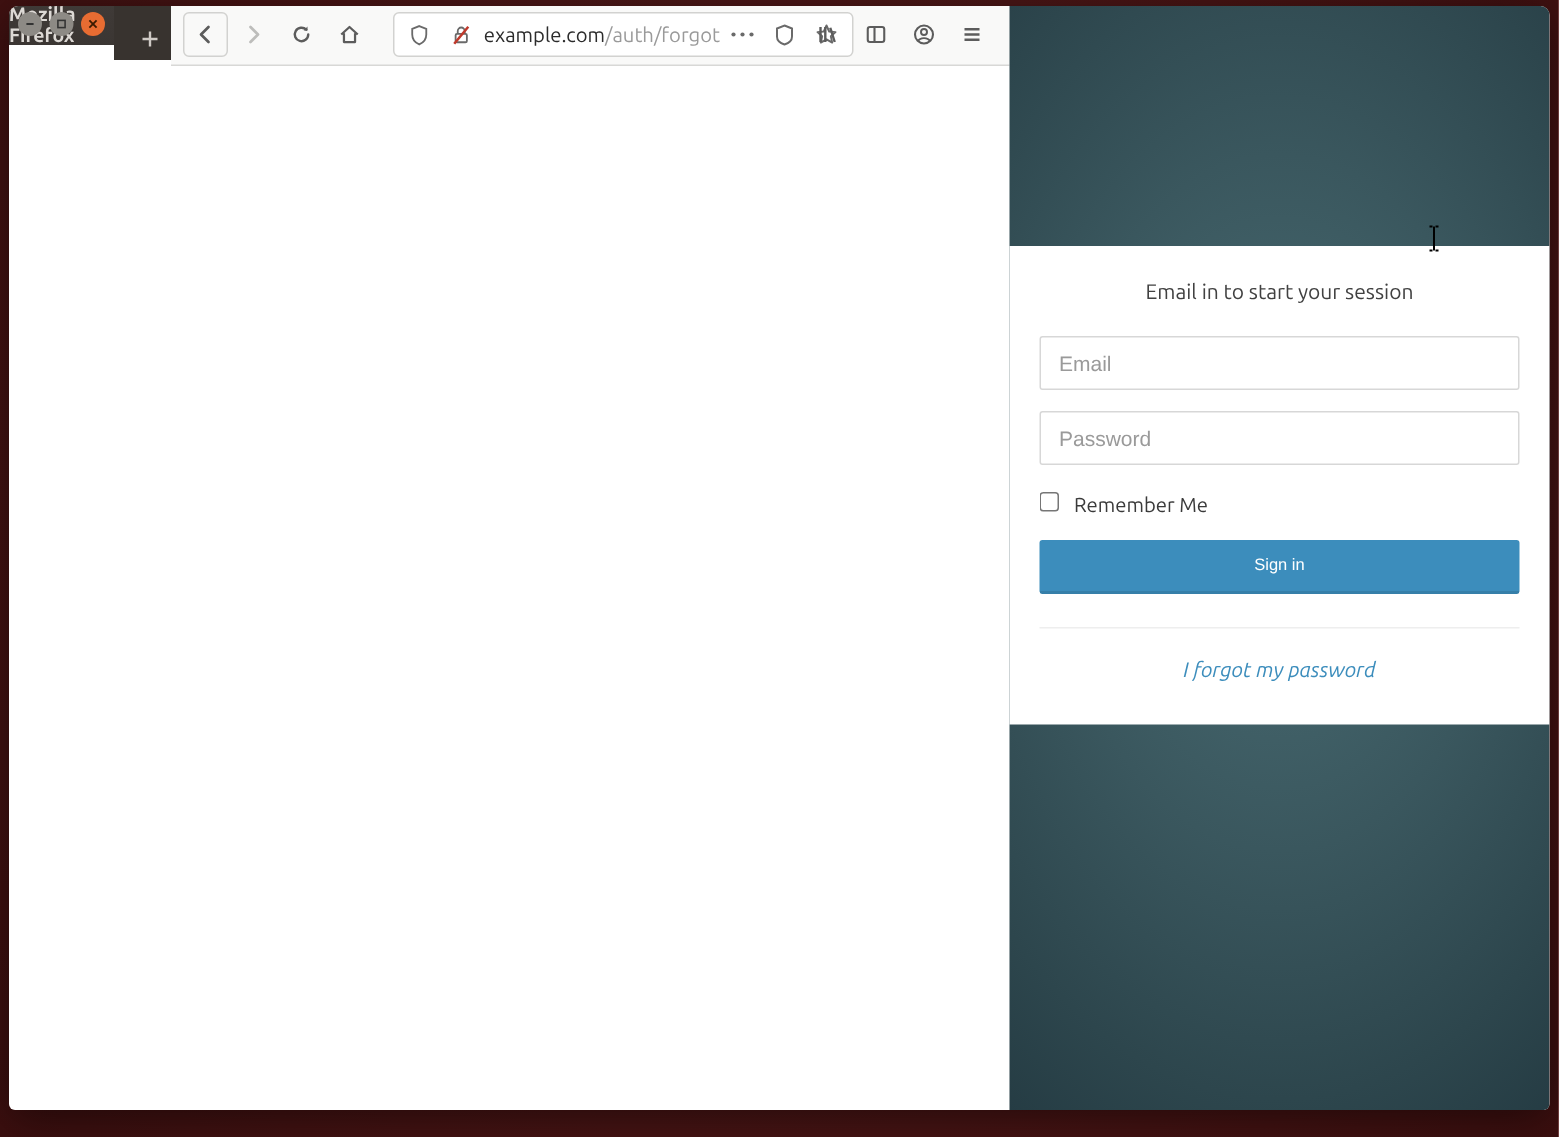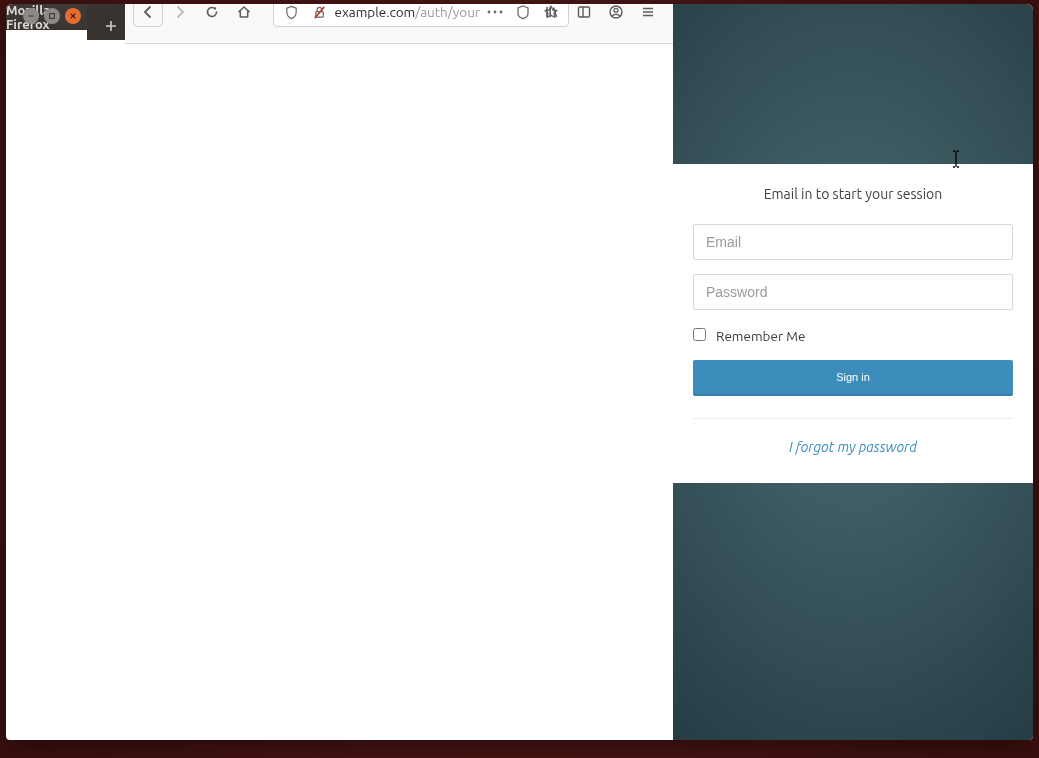--- a/index.html
+++ b/index.html
@@ -13,21 +13,21 @@
   .win-min { background:#8d8a85; }
   .win-max { background:#8d8a85; }
   .win-close { background:#e86c32; }
   .win-btn svg { width:8px; height:8px; }
   
   .tabbar { height:36px; background:#38332f; display:flex; align-items:flex-end; padding-left:4px; }
   .tab { height:32px; width:222px; background:#f5f3f1; border-top-left-radius:5px; border-top-right-radius:5px; display:flex; align-items:center; padding:0 8px 0 12px; font-size:13px; color:#333; justify-content:space-between; }
   .tab-close { width:16px; height:16px; display:flex; align-items:center; justify-content:center; color:#555; border-radius:3px; }
   .newtab { width:28px; height:28px; margin-left:6px; display:flex; align-items:center; justify-content:center; color:#ccc; }
   
-  .toolbar { height:40px; background:#f9f9f8; border-bottom:1px solid #d8d8d6; display:flex; align-items:flex-end; padding:16px 8px; gap:2px; }
+  .toolbar { height:40px; background:#f9f9f8; border-bottom:1px solid #d8d8d6; display:flex; align-items:flex-start; padding:4px 8px; gap:2px; }
   .tb-btn { width:30px; height:30px; display:flex; align-items:center; justify-content:center; border-radius:4px; color:#5c5c5c; }
   .tb-btn.disabled { color:#b8b8b6; }
   .urlbar { flex:1; height:30px; margin:0 96px 0 12px; border:1px solid #d2d2d0; border-radius:4px; background:#fff; display:flex; align-items:center; padding:0 4px; gap:2px; }
   .url-icon { width:26px; height:26px; display:flex; align-items:center; justify-content:center; color:#6a6a6a; }
   .url-icon.red svg { color:#c31; }
   .url-text { flex:1; font-size:13.5px; color:#9a9a9a; display:flex; align-items:center; }
   .url-text .dark { color:#2b2b2b; }
   .tb-right { display:flex; align-items:center; gap:2px; position:absolute; right:10px; }
   .toolbar { position:relative; }
   
@@ -113,21 +113,21 @@
         </div>
         <div class="url-icon red">
           <svg width="15" height="15" viewBox="0 0 16 16">
               <rect x="4" y="7" width="8" height="6" rx="1" fill="none" stroke="#6a6a6a" stroke-width="1.3"></rect>
               <path d="M5.5 7 V5 a2.5 2.5 0 0 1 5 0 V7" fill="none" stroke="#6a6a6a" stroke-width="1.3"></path>
               <line x1="3" y1="14" x2="13" y2="2" stroke="#c0392b" stroke-width="1.8"></line>
             </svg>
         </div>
         <div class="url-text">
           <span class="dark">example.com</span>
-            <span>/auth/your</span>
+            <span>/auth/forgot</span>
         </div>
         <div class="url-icon">
           <svg width="18" height="14" viewBox="0 0 18 6">
               <circle cx="3" cy="3" r="1.4" fill="#6a6a6a"></circle>
               <circle cx="9" cy="3" r="1.4" fill="#6a6a6a"></circle>
               <circle cx="15" cy="3" r="1.4" fill="#6a6a6a"></circle>
             </svg>
         </div>
         <div class="url-icon">
           <svg width="16" height="16" viewBox="0 0 16 16">

